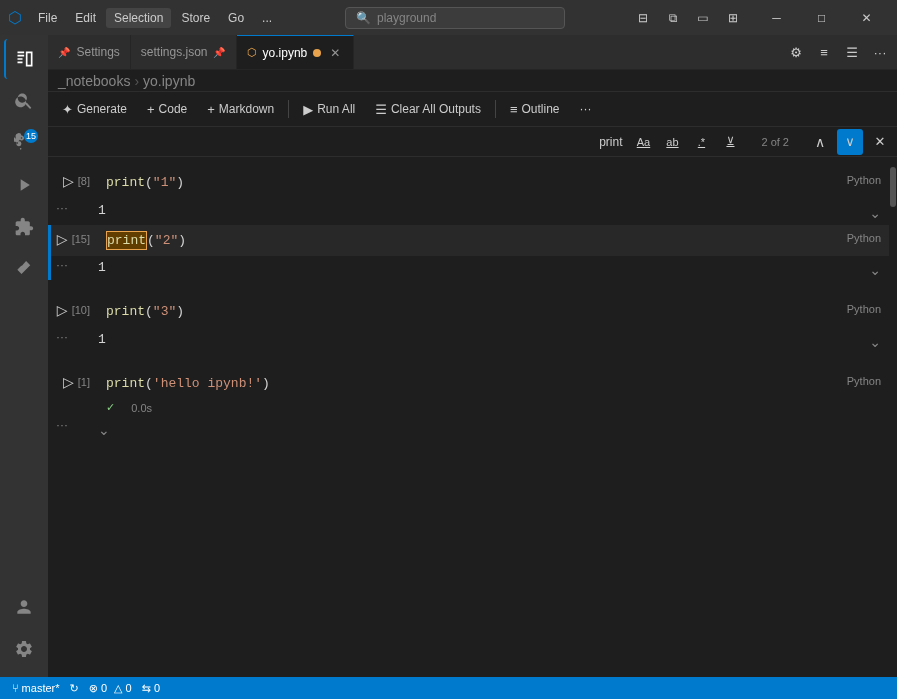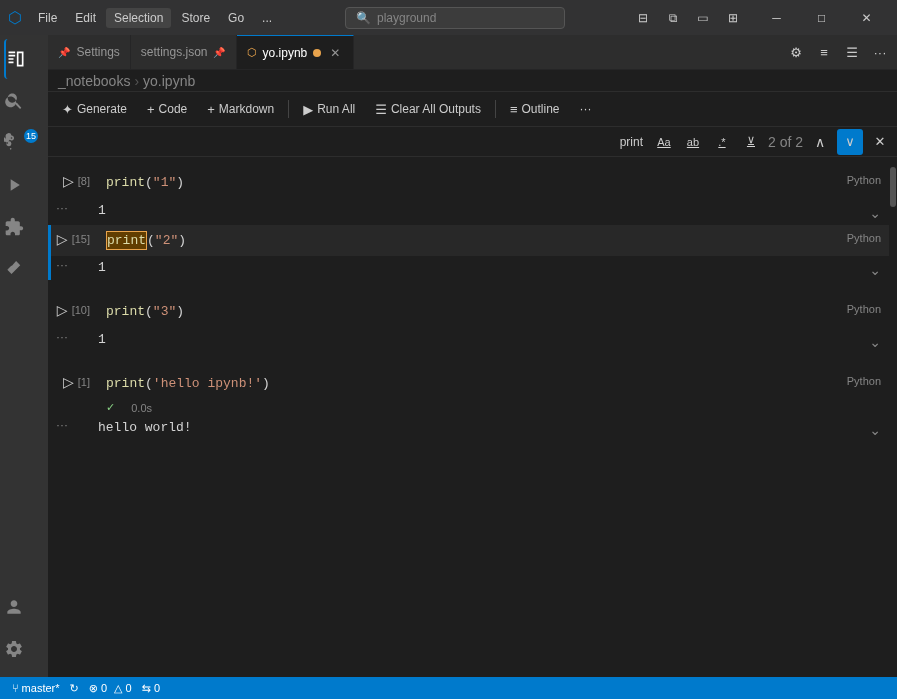--- a/index.html
+++ b/index.html
@@ -75,21 +75,21 @@
       align-items: center;
       padding-top: 4px;
       gap: 2px;
       flex-shrink: 0;
     }
     .activity-icon {
       width: 40px;
       height: 40px;
       display: flex;
       align-items: center;
-      justify-content: flex-start;
+      justify-content: center;
       font-size: 18px;
       color: #858585;
       cursor: pointer;
       border-radius: 4px;
       position: relative;
     }
     .activity-icon.active { color: #ffffff; border-left: 2px solid #007acc; }
     .activity-icon .badge {
       position: absolute;
       top: 6px;
@@ -488,21 +488,21 @@
     </div>
 
     <div class="find-bar">
       <span style="font-size:12px;color:#ccc;margin-right:4px;">print</span>
       <div style="display:flex;align-items:center;gap:3px;text-decoration:underline;">
         <div class="icon-btn" style="font-size:11px;" title="Match Case">Aa</div>
         <div class="icon-btn" style="font-size:11px;" title="Whole Word">ab</div>
         <div class="icon-btn" style="font-size:11px;" title="Regex">.*</div>
         <div class="icon-btn" style="font-size:11px;" title="Filter">⊻</div>
       </div>
-      <span style="font-size:14px;color:#858585;margin:0 0;">2 of 2</span>
+      <span style="font-size:11px;color:#858585;margin:0 14px;">2 of 2</span>
       <div class="icon-btn" style="font-size:14px;">∧</div>
       <div class="icon-btn" style="background:#007acc;border-radius:3px;">∨</div>
       <div class="icon-btn">✕</div>
     </div>
 
     <div style="display:flex;flex:1;overflow:hidden;">
       <div class="notebook-content">
 
         <div class="cell">
           <div style="display:flex;align-items:flex-start;padding:2px 0;">
@@ -600,21 +600,20 @@
 
           <div style="display:flex;align-items:center;padding:2px 0 2px 58px;">
             <span class="check-icon">✓</span>
             <span class="time-text" style="margin-left:16px;text-align:center;">0.0s</span>
           </div>
 
           <div style="display:flex;align-items:flex-start;padding:2px 0;">
             <div class="output-gutter">
               <span class="ellipsis-btn">···</span>
             </div>
-            <div class="output-content">hello world!</div>
             <div style="padding-right:8px;padding-top:4px;">
               <span style="font-size:14px;color:#858585;">⌄</span>
             </div>
           </div>
         </div>
 
       </div>
 
       <div class="right-scrollbar">
         <div class="right-scrollbar-thumb"></div>

